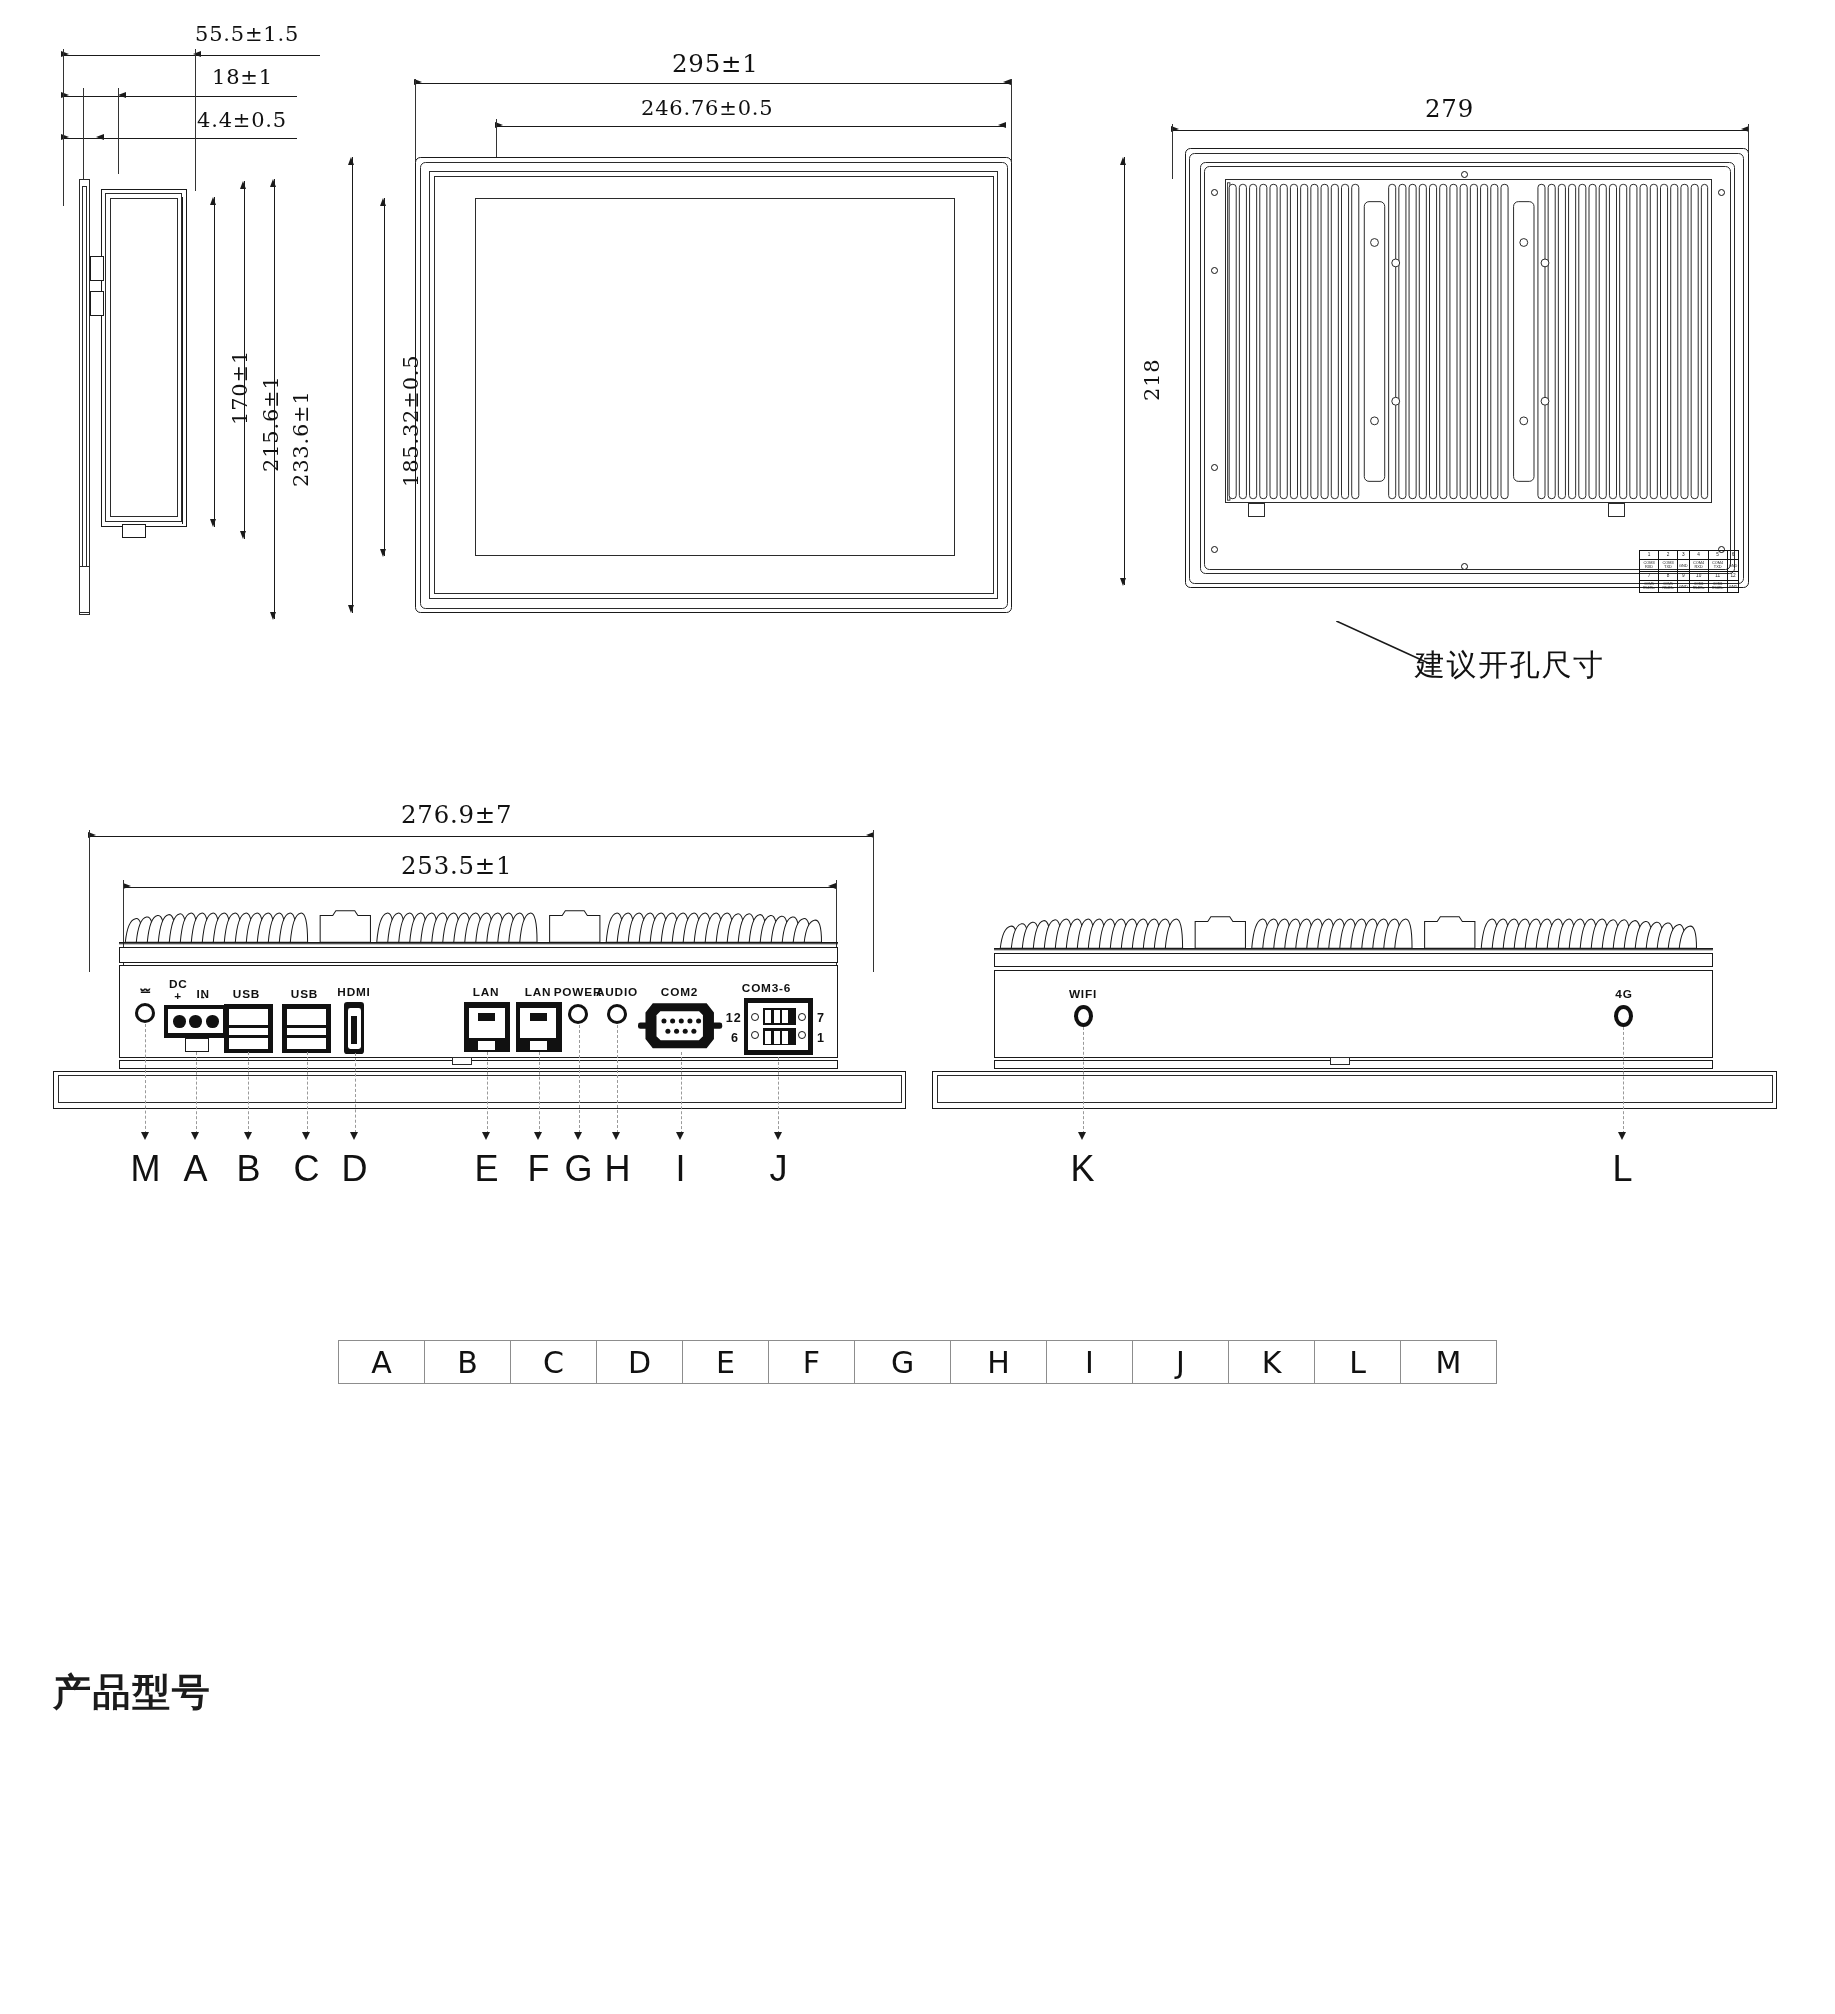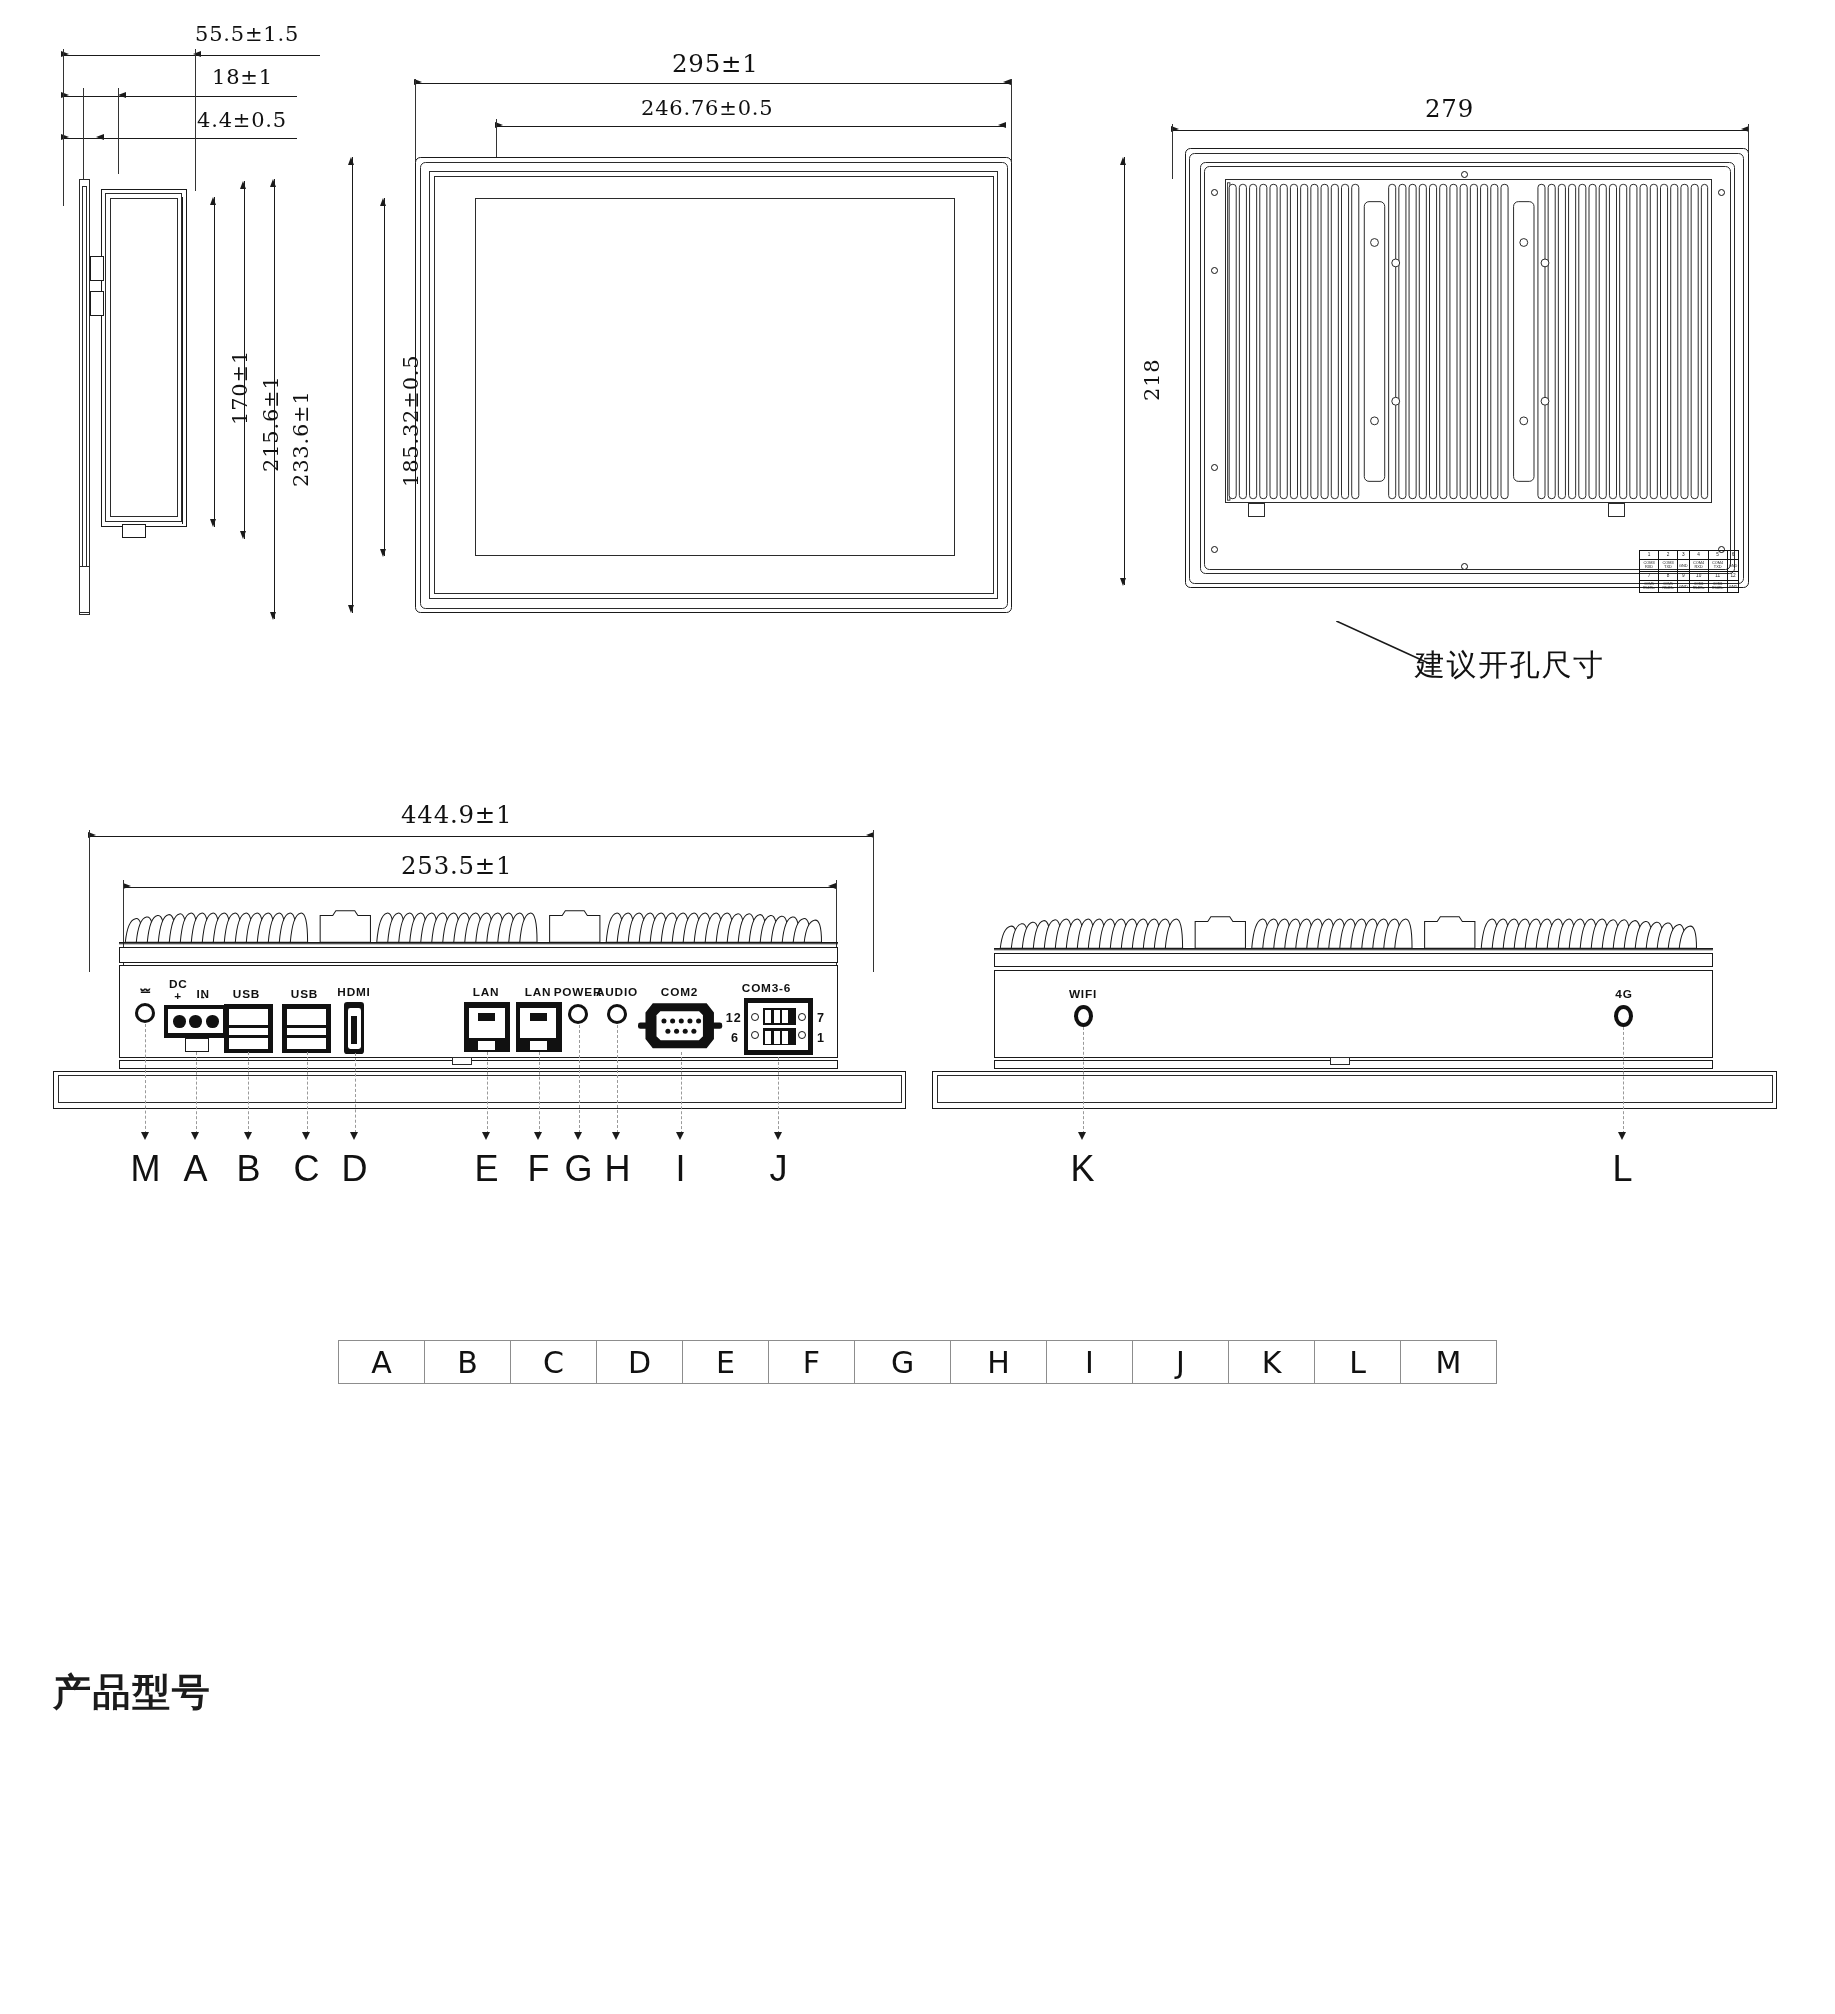--- a/index.html
+++ b/index.html
@@ -436,21 +436,21 @@
     <div class="note-cn" style="left:1415px; top:645px;">建议开孔尺寸</div>
   </div>
 
   <div>
 
     <div class="ln h1" style="left:88px; top:836px; width:786px;"></div>
     <div class="tick-r" style="left:88px; top:832px;"></div>
     <div class="tick-l" style="left:866px; top:832px;"></div>
     <div class="ln v1 ext" style="left:89px; top:830px; height:142px;"></div>
     <div class="ln v1 ext" style="left:873px; top:830px; height:142px;"></div>
-    <div class="dim big" style="left:401px; top:800px;">444.9±1</div>
+    <div class="dim big" style="left:401px; top:800px;">276.9±7</div>
 
     <div class="ln h1" style="left:123px; top:887px; width:714px;"></div>
     <div class="tick-r" style="left:123px; top:883px;"></div>
     <div class="tick-l" style="left:828px; top:883px;"></div>
     <div class="ln v1 ext" style="left:123px; top:880px; height:94px;"></div>
     <div class="ln v1 ext" style="left:836px; top:880px; height:94px;"></div>
     <div class="dim big" style="left:401px; top:851px;">253.5±1</div>
 
     <svg style="position:absolute; left:119px; top:906px; width:719px; height:41px;" viewBox="0 0 915 52" width="719" height="41">
       <g stroke="#1a1a1a" stroke-width="1.4" fill="none">

